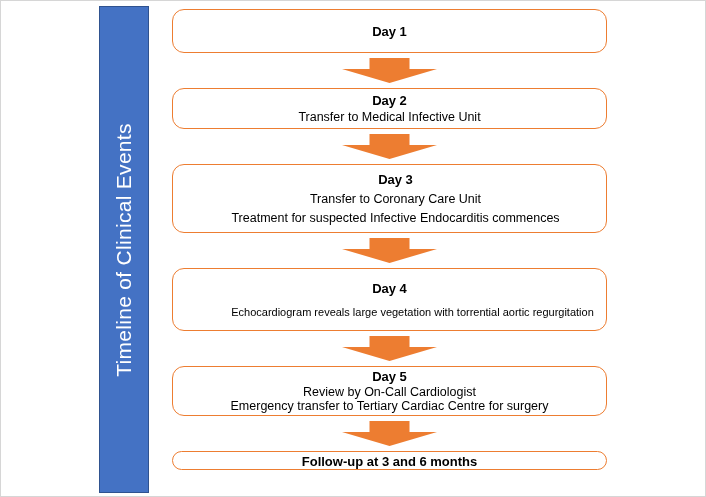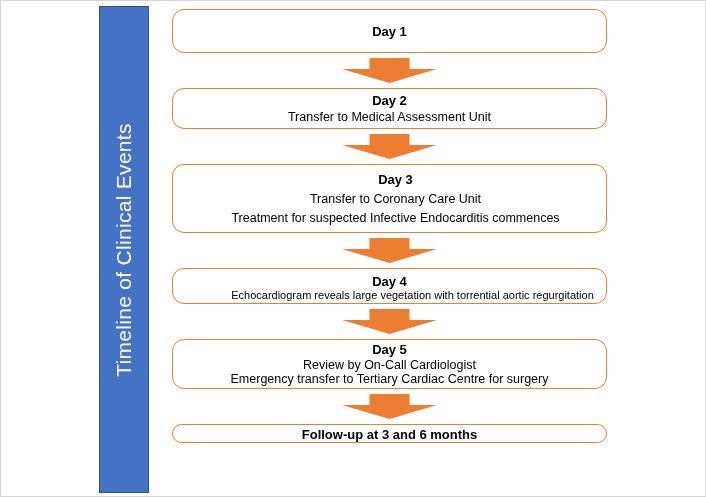--- a/index.html
+++ b/index.html
@@ -57,21 +57,21 @@
     background: #ffffff;
     display: flex;
     flex-direction: column;
     align-items: center;
     justify-content: space-evenly;
     padding: 2px 4px;
   }
   .s0 { height: 44px; }
   .s1 { height: 41px; }
   .s2 { height: 69px; padding-left: 16px; }
-  .s3 { height: 36px; justify-content: flex-end; }
+  .s3 { height: 63px; }
   .s4 { height: 50px; }
   .s5 { height: 19px; }
   .step-title {
     font-weight: bold;
     font-size: 13px;
     color: var(--text);
     white-space: nowrap;
   }
   .step-line {
     font-size: 12.5px;
@@ -96,21 +96,21 @@
     <div class="step s0">
       <div class="step-title">Day 1</div>
     </div>
 
     <svg class="arrow" viewBox="0 0 95 25" aria-hidden="true">
       <polygon points="27.5,0 67.5,0 67.5,11 95,11 47.5,25 0,11 27.5,11"></polygon>
     </svg>
 
     <div class="step s1">
       <div class="step-title">Day 2</div>
-      <div class="step-line">Transfer to Medical Assessment Unit</div>
+      <div class="step-line">Transfer to Medical Infective Unit</div>
     </div>
 
     <svg class="arrow" viewBox="0 0 95 25" aria-hidden="true">
       <polygon points="27.5,0 67.5,0 67.5,11 95,11 47.5,25 0,11 27.5,11"></polygon>
     </svg>
 
     <div class="step s2">
       <div class="step-title">Day 3</div>
       <div class="step-line">Transfer to Coronary Care Unit</div>
       <div class="step-line">Treatment for suspected Infective Endocarditis commences</div>

